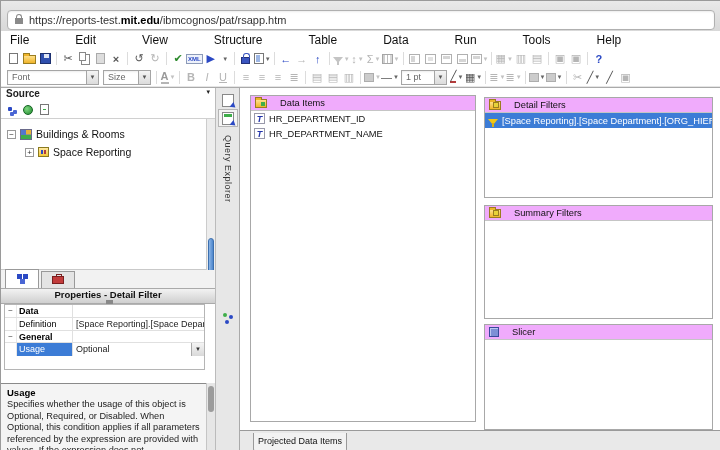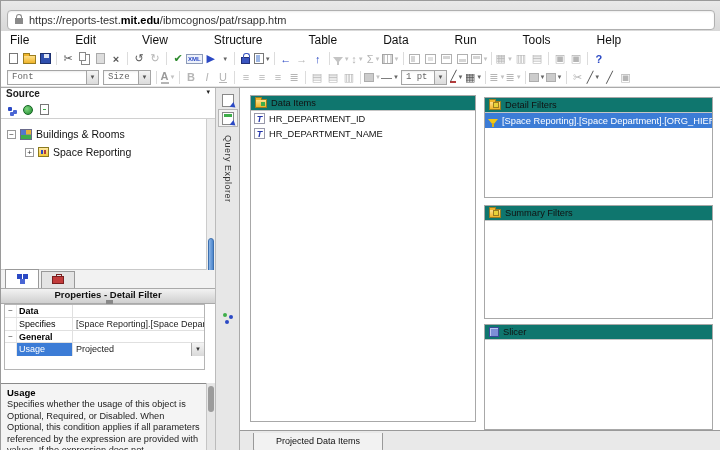--- a/index.html
+++ b/index.html
@@ -51,21 +51,21 @@
   .ichart{width:11px;height:10px;border:1px solid #a5a5a5;display:inline-block;background:linear-gradient(90deg,#cfcfcf 20%,#fff 20% 40%,#bdbdbd 40% 60%,#fff 60% 80%,#d8d8d8 80%);}
   .iblk{width:11px;height:10px;border:1px solid #b0b0b0;display:inline-block;background:#fff;position:relative;}
   .iblk.t::before{content:"";position:absolute;left:1px;right:1px;top:1px;height:3px;background:#d5d5d5;}
   .iblk.b::before{content:"";position:absolute;left:1px;right:1px;bottom:1px;height:3px;background:#d5d5d5;}
   .iblk.l::before{content:"";position:absolute;left:1px;top:1px;bottom:1px;width:4px;background:#d5d5d5;}
   .iblk.f::before{content:"";position:absolute;inset:2px;background:#e2e2e2;}
   .gbox{width:10px;height:9px;background:#ccc;border:1px solid #adadad;display:inline-block;}
   .ipen{color:#444;border-bottom:2px solid #b33c3c;line-height:10px;display:inline-block;font-size:10px;}
   .iA{color:#9a9a9a;font-weight:bold;border-bottom:2px solid #b5b5b5;line-height:11px;display:inline-block;font-size:11px;}
   .combo{display:inline-flex;align-items:center;border:1px solid #a5a5a5;background:#fff;height:15px;font-size:9px;color:#666;margin:0 2px;box-shadow:inset 0 1px 2px rgba(0,0,0,.08);}
-  .combo .cv{padding:0 4px;flex:1;white-space:nowrap;font-family:Liberation Mono, monospace;}
+  .combo .cv{padding:0 4px;flex:1;white-space:nowrap;}
   .combo .cb{width:12px;height:13px;background:linear-gradient(#f4f4f4,#dcdcdc);border-left:1px solid #a5a5a5;font-size:6px;color:#555;display:flex;align-items:center;justify-content:center;}
 
   
   .workspace{position:absolute;top:86px;left:0;width:720px;height:364px;border-top:1px solid #aaa;background:#fff;}
   .leftpane{position:absolute;left:0;top:0;width:215px;height:364px;background:#fff;border-right:1px solid #bbb;}
   .srchdr{position:absolute;top:0;left:0;right:0;height:14px;display:flex;align-items:flex-start;padding:0 5px;font-size:10px;font-weight:bold;color:#222;}
   .srchdr .mn{margin-left:auto;font-size:7px;color:#222;}
   .srctools{position:absolute;top:14px;left:0;right:0;height:17px;border-bottom:1px solid #d0d0d0;display:flex;align-items:center;gap:7px;padding:0 7px;}
   .inodes{width:4px;height:4px;background:#2b49c4;border-radius:1px;box-shadow:5px 3px 0 #4a66d4,2px 5px 0 #4a66d4;display:inline-block;margin:0 4px 4px 0;}
   .iglobe{width:10px;height:10px;background:radial-gradient(circle at 35% 35%,#7fd67f,#1f8a2f);border-radius:50%;border:1px solid #156322;display:inline-block;}
@@ -113,32 +113,32 @@
   .sbtn.act{background:#f4f4f4;border:1px solid #b5b5b5;}
   .iexp{width:12px;height:13px;background:#fff;border:1px solid #888;position:relative;display:inline-block;}
   .iexp::after{content:"";position:absolute;right:-3px;bottom:-3px;width:0;height:0;border-top:3px solid transparent;border-bottom:3px solid transparent;border-left:5px solid #2b49c4;transform:rotate(40deg);}
   .iexp.q::before{content:"";position:absolute;left:1px;right:1px;top:1px;height:3px;background:#3fae4a;}
   .vlabel{writing-mode:vertical-rl;font-size:9px;color:#333;margin-top:8px;letter-spacing:.5px;}
   .icond{width:4px;height:4px;background:#3fae4a;border-radius:50%;box-shadow:6px 2px 0 #2b49c4,2px 7px 0 #2b49c4;margin-top:110px;margin-right:6px;}
 
   
   .mainpane{position:absolute;left:239px;top:0;width:481px;height:364px;background:#fff;}
   .panel{position:absolute;border:1px solid #a8a8a8;background:#fff;}
-  .panel .phead{height:15px;background:#0f766e;border-bottom:1px solid #c5c5c5;display:flex;align-items:center;gap:4px;padding:0 4px;font-size:9.3px;color:#111;}
+  .panel .phead{height:15px;background:#f0abfc;border-bottom:1px solid #c5c5c5;display:flex;align-items:center;gap:13px;padding:0 4px;font-size:9.3px;color:#111;}
   .hfold{width:12px;height:9px;background:linear-gradient(#ffe08a,#f0b429);border:1px solid #9a7d20;display:inline-block;position:relative;flex:none;}
   .hfold::before{content:"";position:absolute;top:-3px;left:-1px;width:5px;height:2px;background:#f0b429;border:1px solid #9a7d20;border-bottom:none;}
   .hfold.gn::after{content:"";position:absolute;right:1px;bottom:1px;width:4px;height:4px;background:#3fae4a;}
   .hfold.yl::after{content:"";position:absolute;right:1px;bottom:1px;width:4px;height:4px;background:#e8d23a;border:1px solid #9a7d20;}
   .icube{width:10px;height:10px;background:#7d8fd6;border:1px solid #3a4a9a;box-shadow:inset 1px 1px 0 #bcc7f0;display:inline-block;flex:none;}
   .iT{width:11px;height:11px;border:1px solid #99a;background:#fff;color:#2233aa;font-weight:bold;font-size:9px;text-align:center;line-height:10px;display:inline-block;flex:none;}
   .drow{display:flex;align-items:center;gap:4px;height:15px;padding:0 3px;font-size:9.3px;color:#111;white-space:nowrap;}
   .frow{display:flex;align-items:center;gap:4px;height:15px;padding:0 3px;font-size:9.3px;white-space:nowrap;overflow:hidden;}
   .frow.sel{background:#3c7cd6;color:#fff;}
   .mfooter{position:absolute;left:0;right:0;bottom:0;height:22px;background:#e9e9e9;border-top:1px solid #9a9a9a;}
-  .ftab{position:absolute;left:13px;top:2px;height:18px;background:#f2f2f2;border:1px solid #999;border-top:none;padding:0 22px;font-size:9px;line-height:17px;color:#111;border-radius:0 0 2px 2px;}
+  .ftab{position:absolute;left:13px;top:2px;height:18px;background:#f2f2f2;border:1px solid #999;border-top:none;padding:0 4px;font-size:9px;line-height:17px;color:#111;border-radius:0 0 2px 2px;}
 </style>
 </head>
 <body>
 
 <div class="screen">
 
   <div class="urlbar">
     <div class="urlfield">
       <i class="ilock"></i>
       <span class="url"><span>https://reports-test.</span><b>mit.edu</b><span>/ibmcognos/pat/rsapp.htm</span></span>
@@ -423,32 +423,32 @@
       </div>
 
       <div class="pgrid">
         <div class="prow">
           <span class="pexp">−</span>
           <span class="plab bold">Data</span>
           <span class="pval"></span>
         </div>
         <div class="prow">
           <span class="pexp"></span>
-          <span class="plab">Specifies</span>
+          <span class="plab">Definition</span>
           <span class="pval">[Space Reporting].[Space Department]...</span>
         </div>
         <div class="prow">
           <span class="pexp">−</span>
           <span class="plab bold">General</span>
           <span class="pval"></span>
         </div>
         <div class="prow">
           <span class="pexp"></span>
           <span class="plab sel">Usage</span>
-          <span class="pval">Projected</span>
+          <span class="pval">Optional</span>
           <span class="pdd">▼</span>
         </div>
       </div>
 
       <div class="helpbox">
         <h4>Usage</h4>
         <p>Specifies whether the usage of this object is Optional, Required, or Disabled. When Optional, this condition applies if all parameters referenced by the expression are provided with values. If the expression does not</p>
       </div>
       <div class="hscroll">
           <div class="hthumb"></div>

